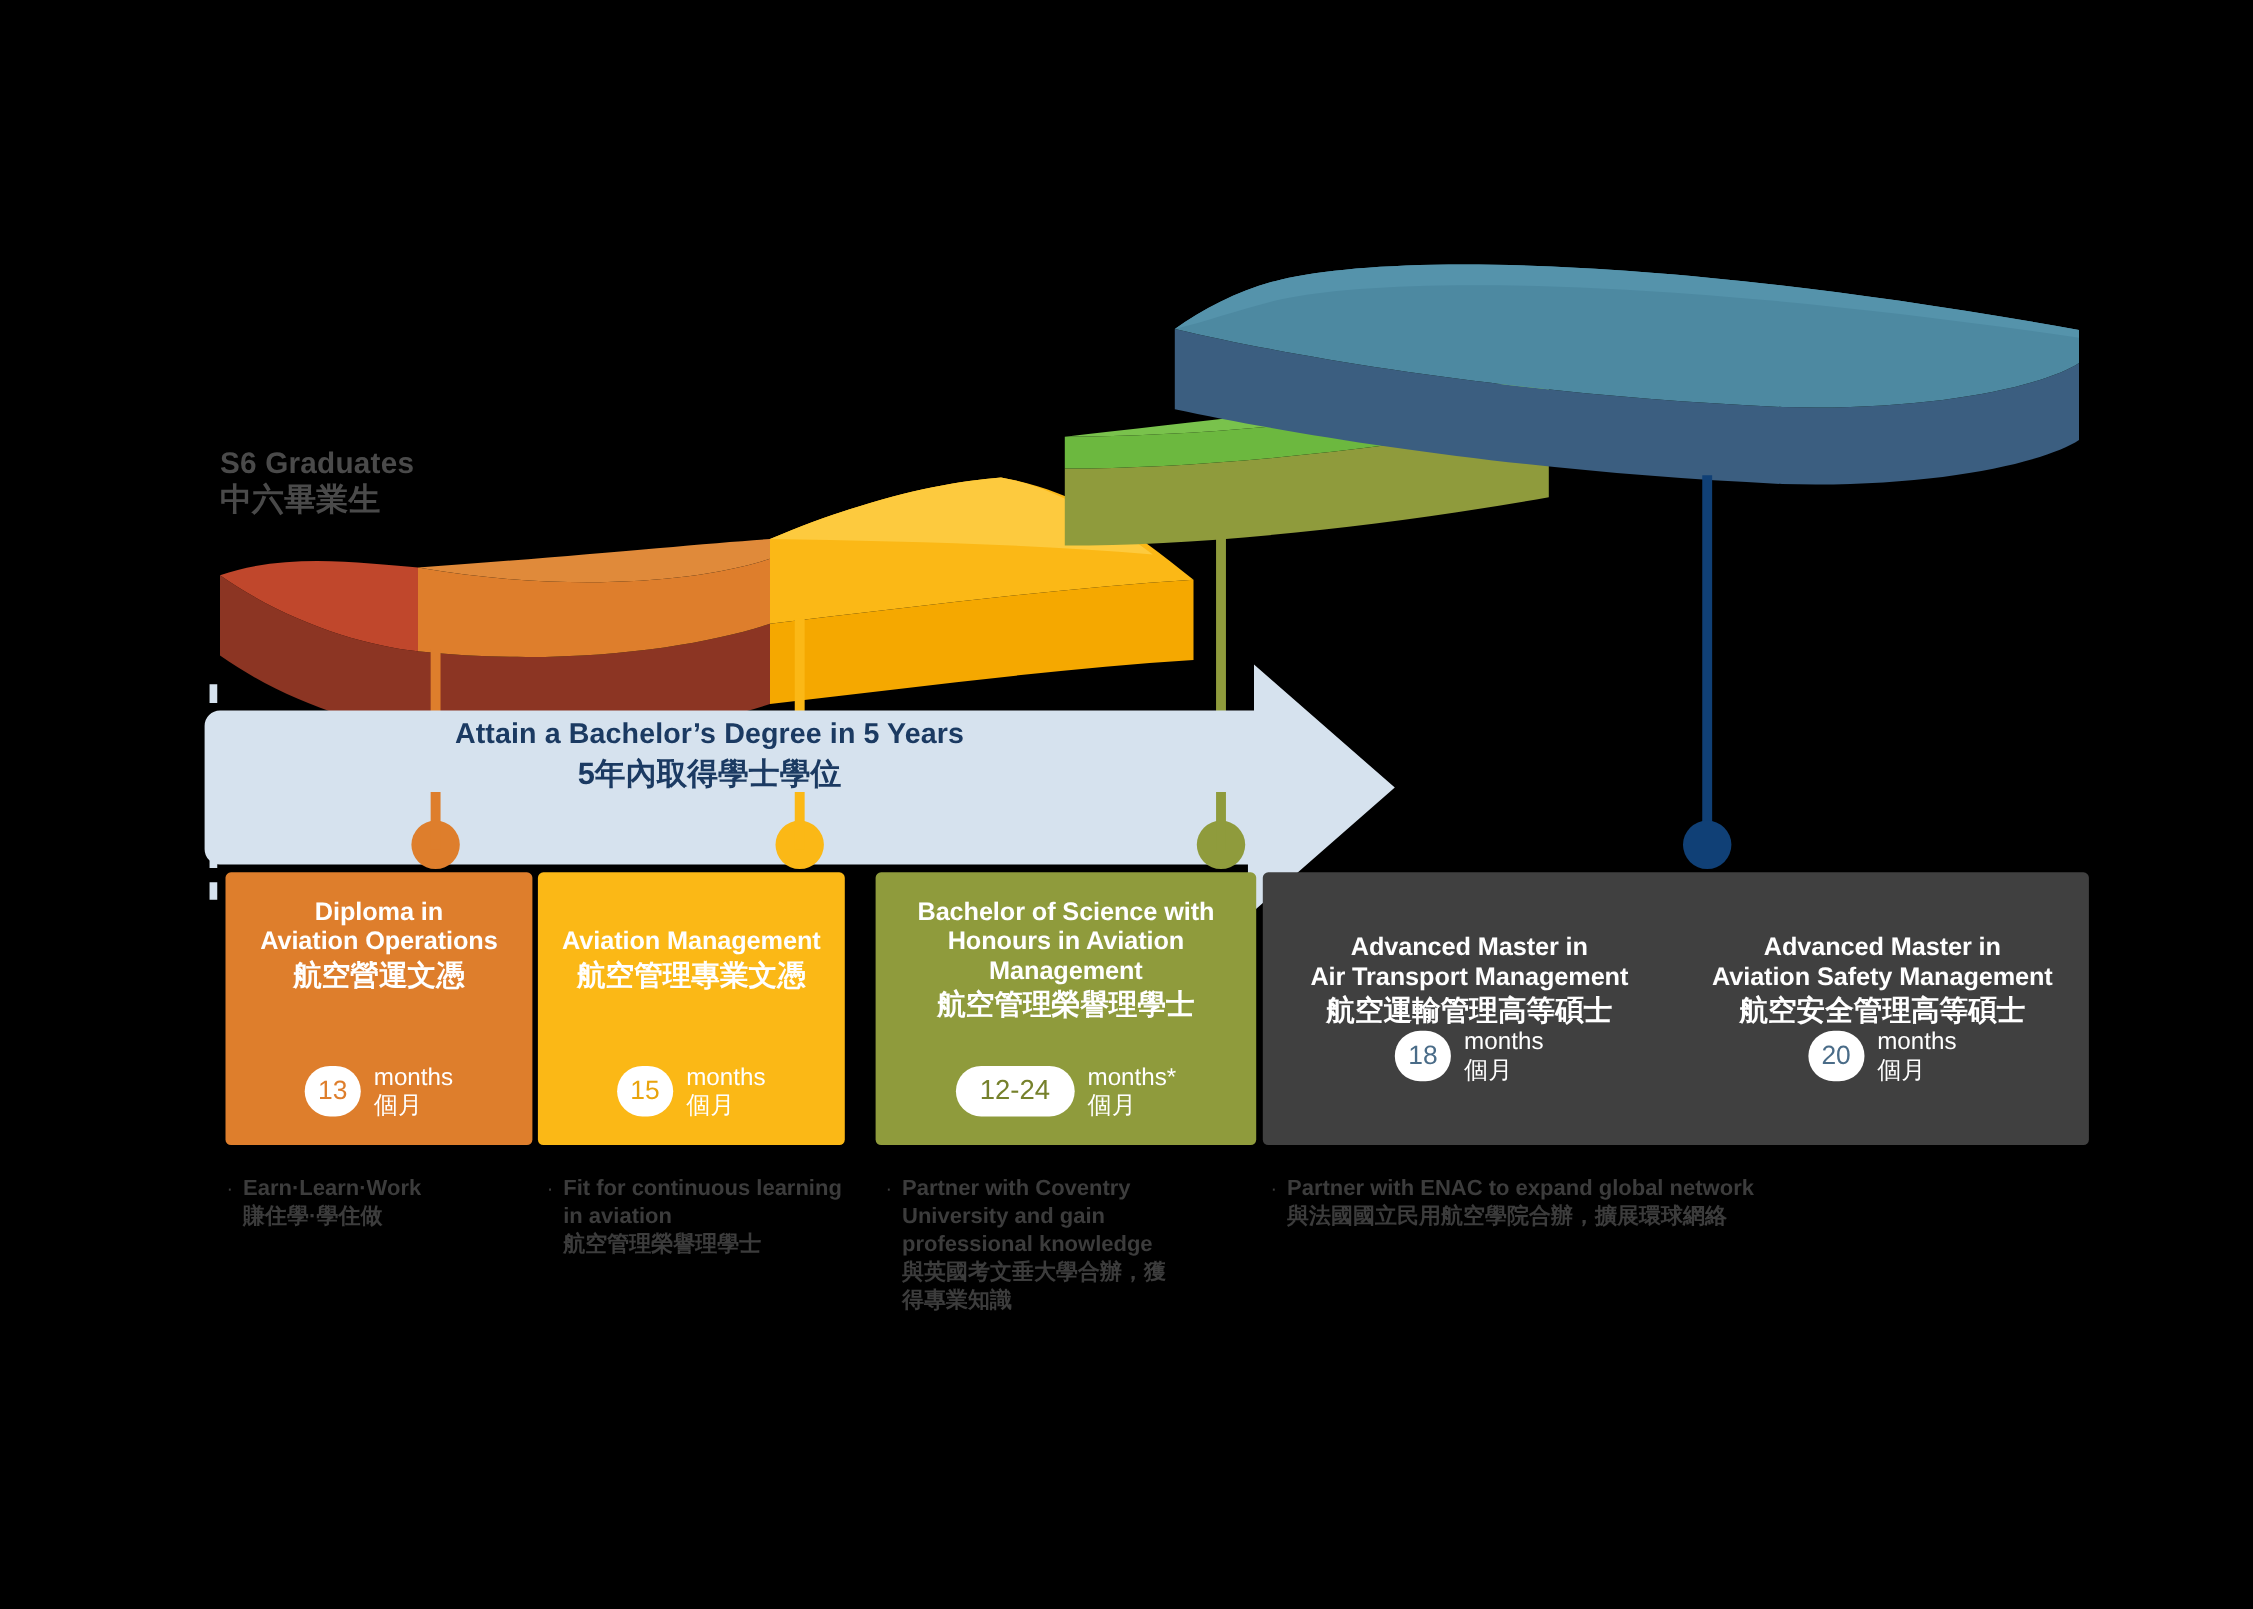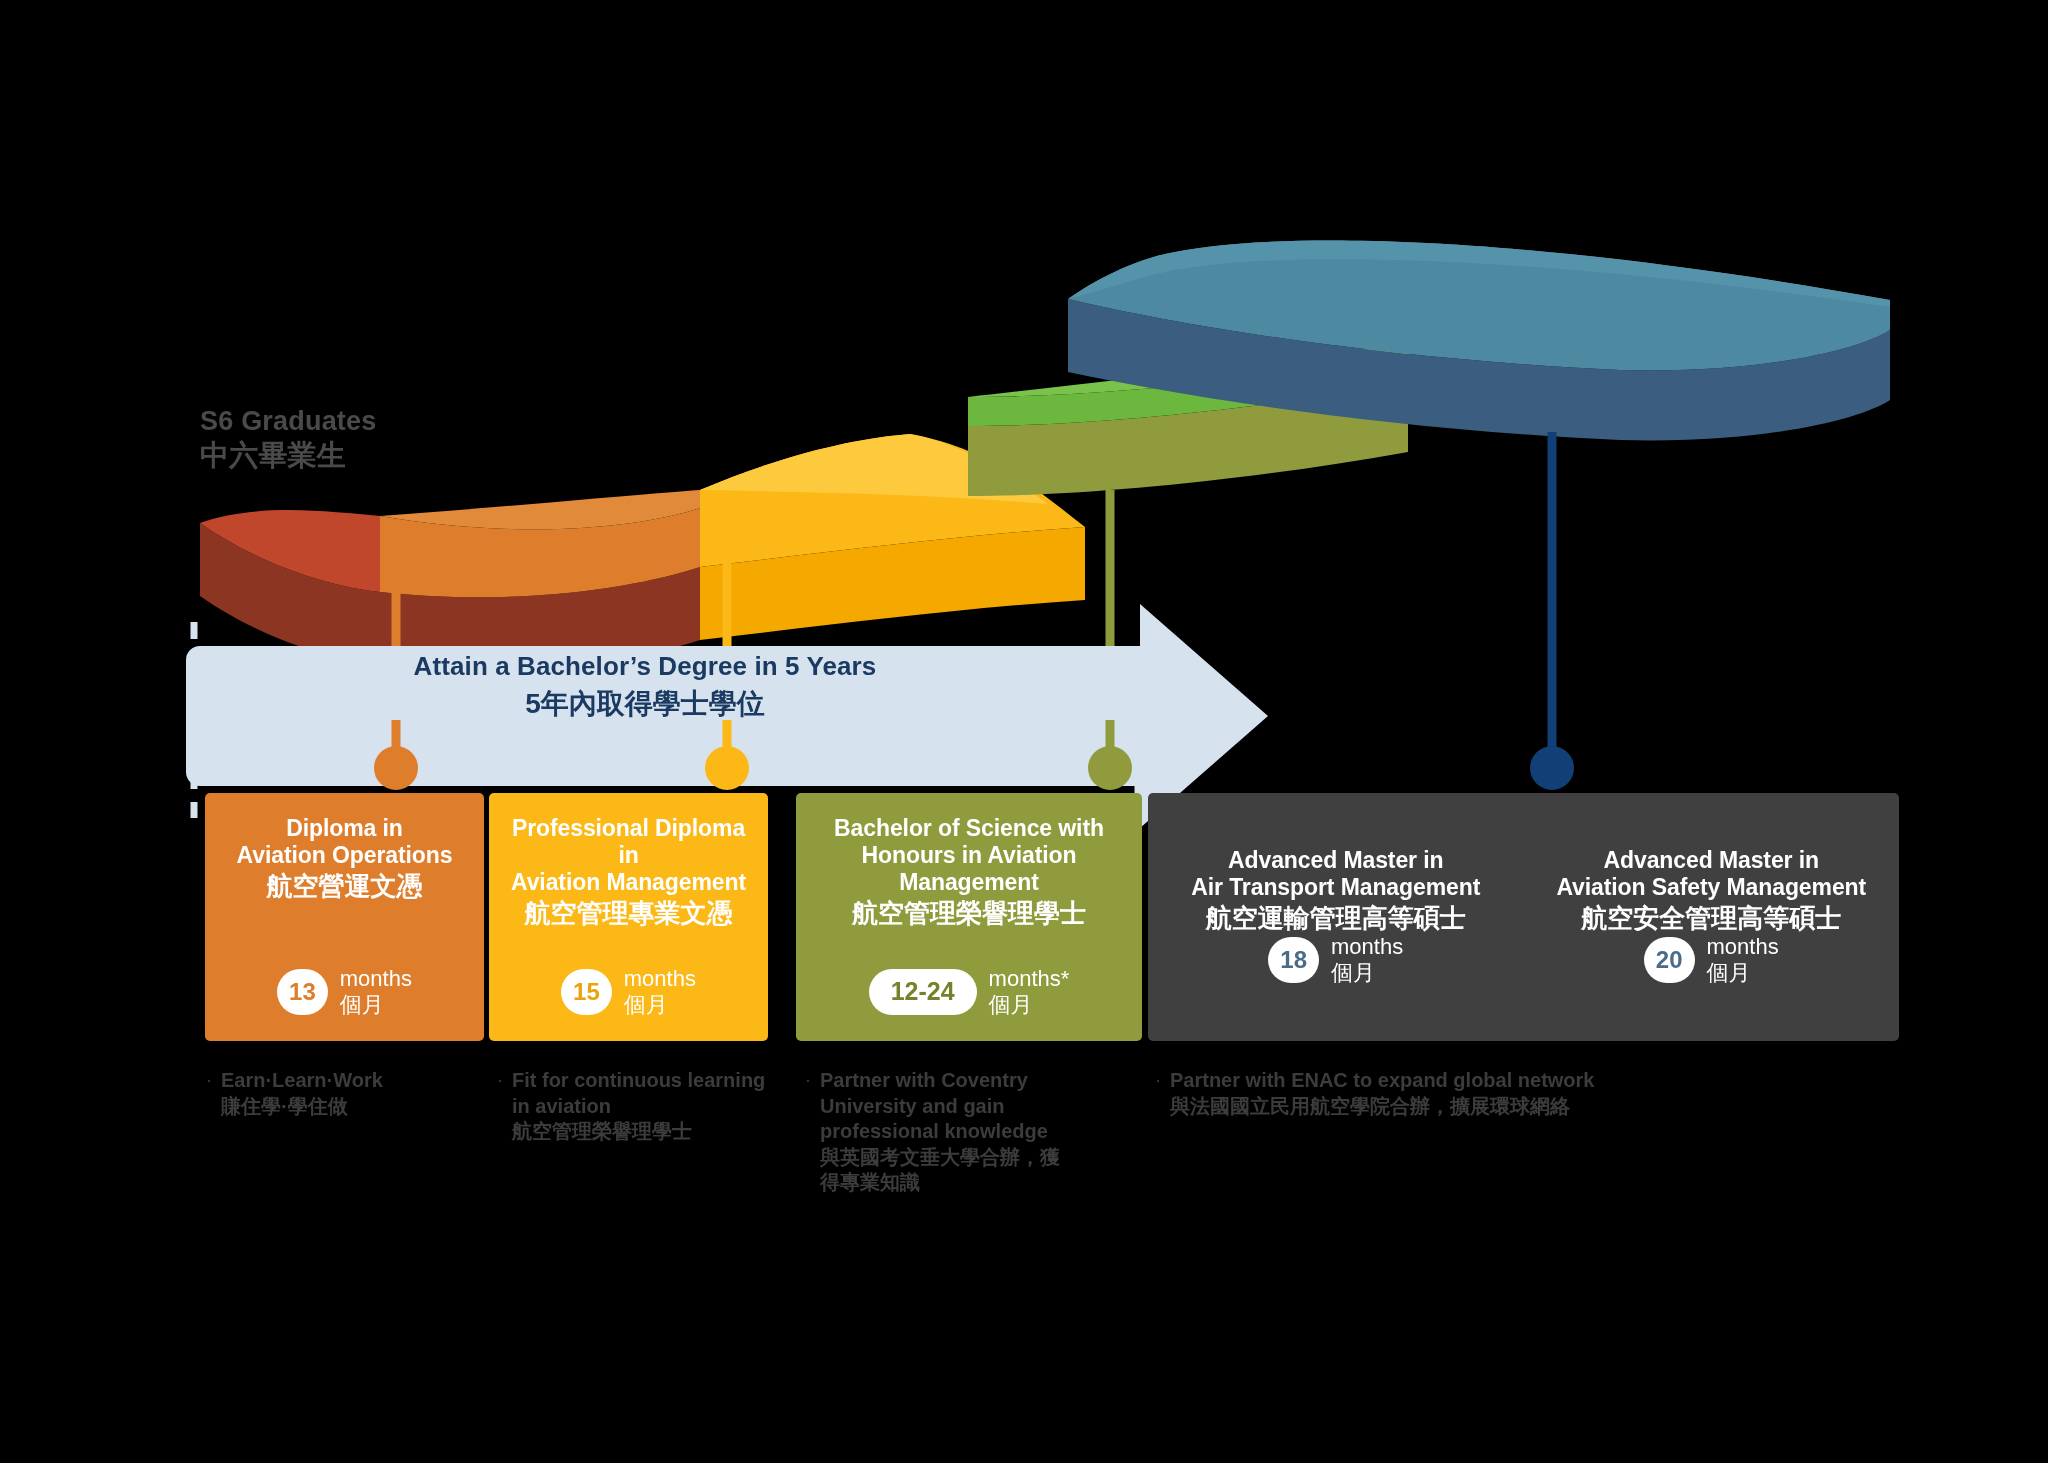--- a/index.html
+++ b/index.html
@@ -98,21 +98,21 @@
     padding-bottom: 6px;
   }
   .badge {
     background: #ffffff;
     border-radius: 999px;
     min-width: 46px;
     height: 46px;
     display: flex;
     align-items: center;
     justify-content: center;
-    font-weight: 700;
+    font-weight: 400;
     font-size: 24px;
     padding: 0 12px;
     box-sizing: border-box;
   }
   .badge.wide { padding: 0 22px; font-size: 25px; }
   .dur-labels {
     color: #ffffff;
     line-height: 1.15;
   }
   .dur-labels .l1 { font-size: 22px; display: block; font-weight: 400; }
@@ -220,21 +220,21 @@
       <div class="badge">13</div>
       <div class="dur-labels">
         <span class="l1">months</span>
         <span class="l2">個月</span>
       </div>
     </div>
   </div>
 
   <div class="card card-2">
     <div class="title-en">
-      <span>Professional Diploma in</span><br>
+      <br>
       <span>Aviation Management</span>
     </div>
     <div class="title-zh">航空管理專業文憑</div>
     <div class="duration">
       <div class="badge">15</div>
       <div class="dur-labels">
         <span class="l1">months</span>
         <span class="l2">個月</span>
       </div>
     </div>

